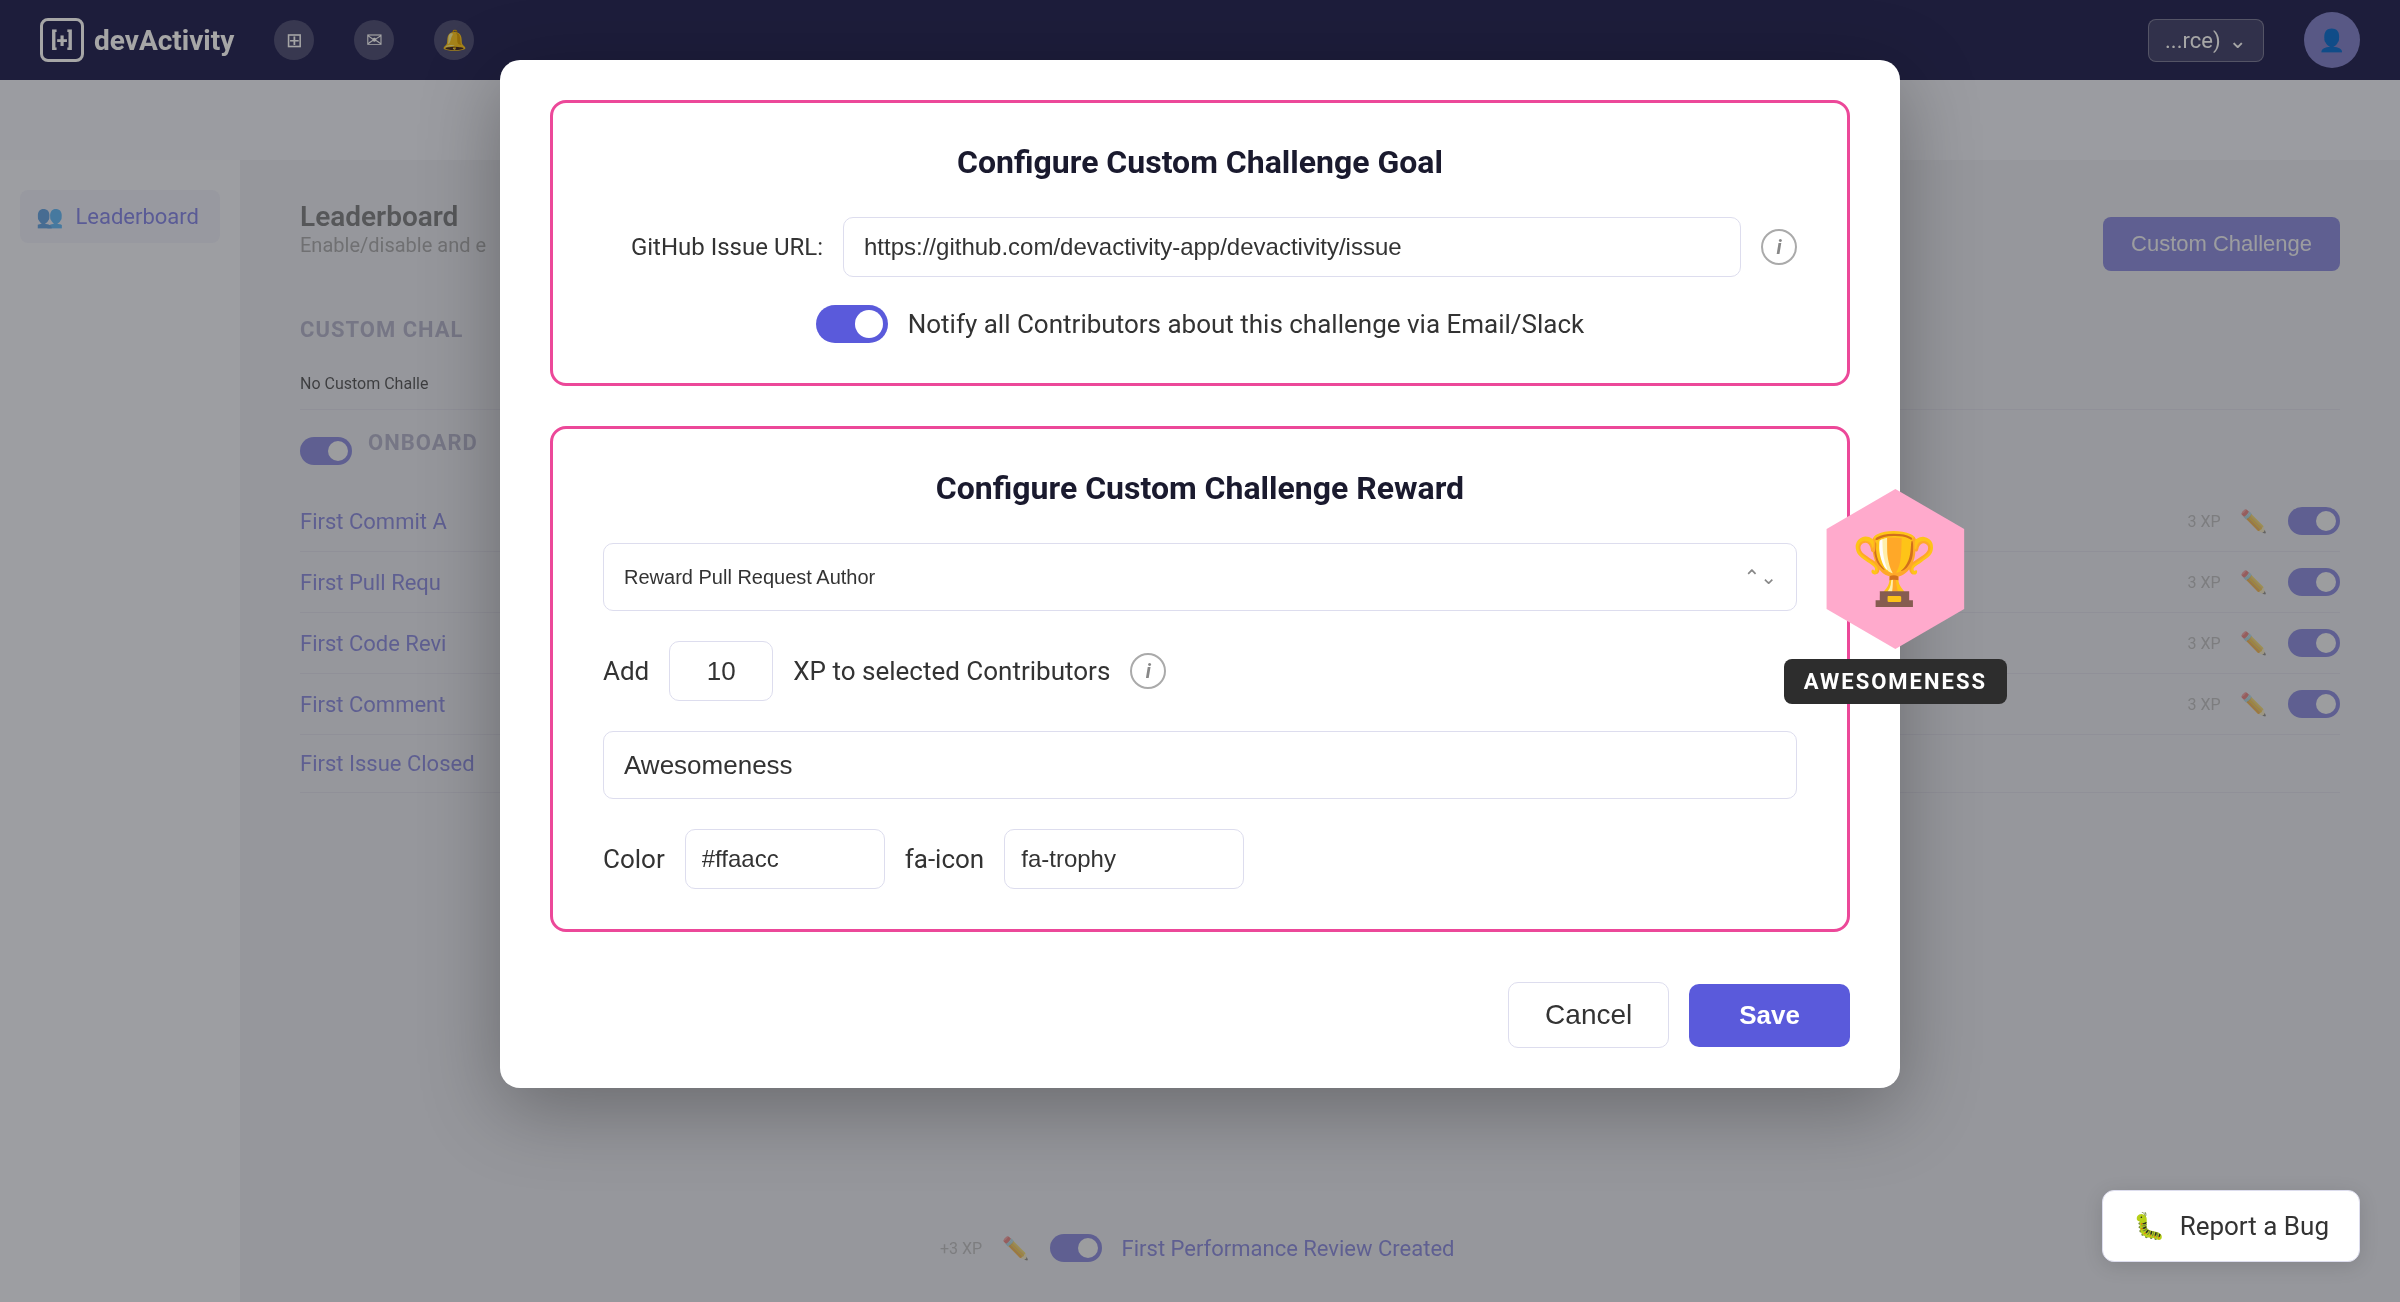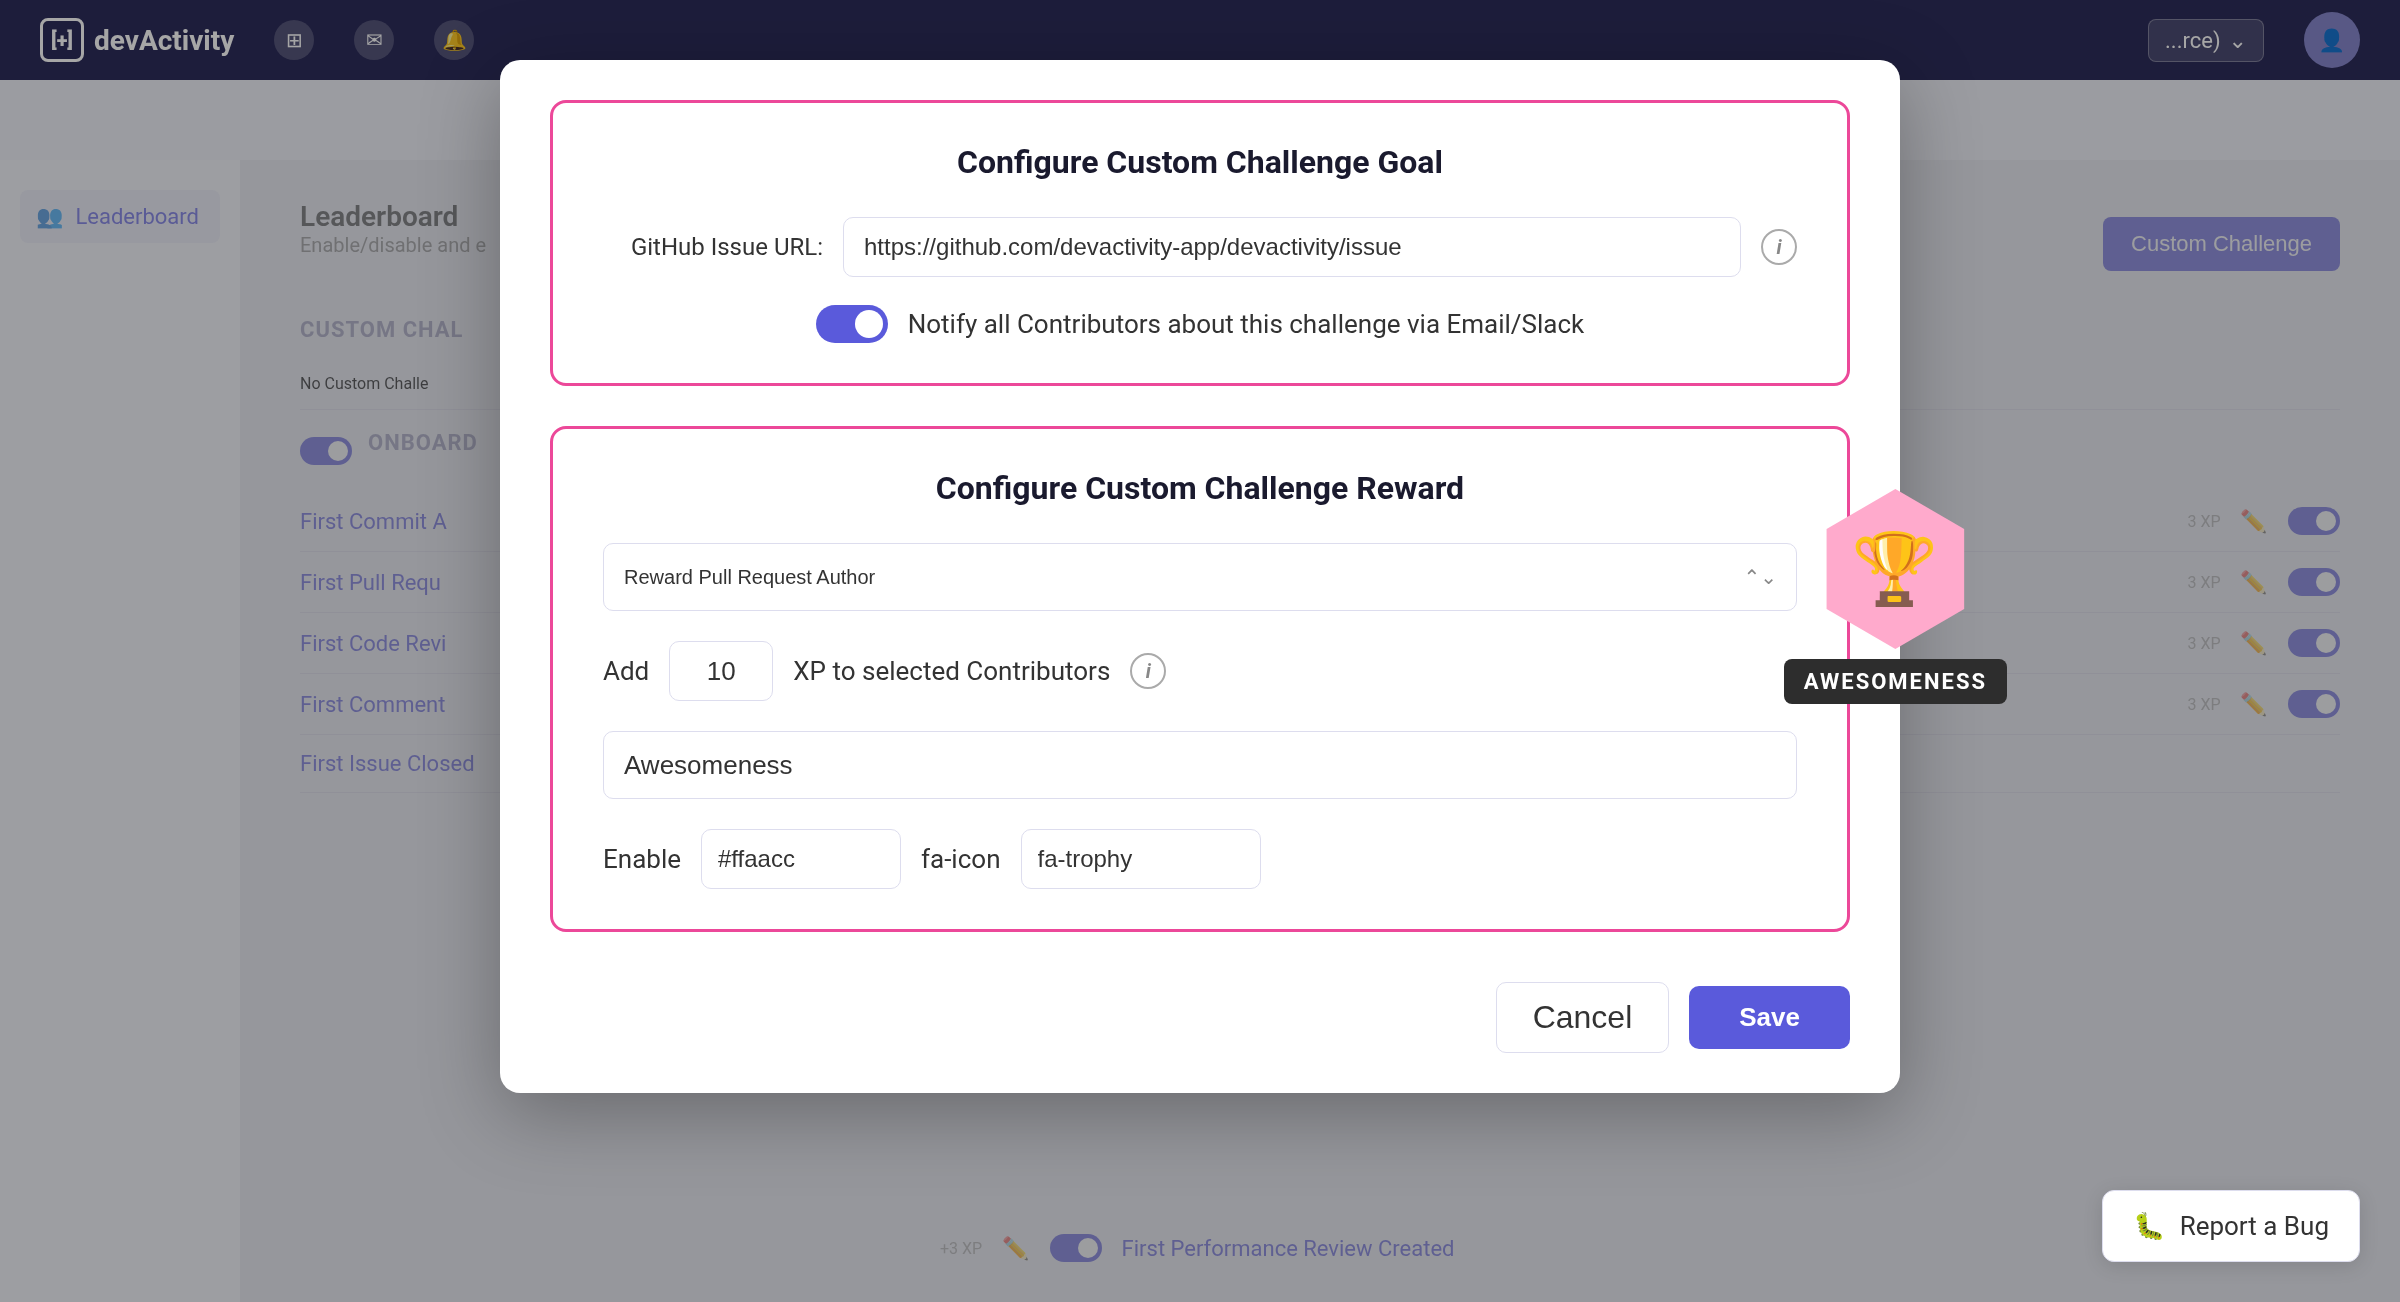--- a/index.html
+++ b/index.html
@@ -372,21 +372,21 @@
       justify-content: flex-end;
       align-items: center;
       gap: 20px;
       padding: 20px 50px 40px;
     }
     .btn-cancel {
       background: white;
       border: 1px solid #dde;
       border-radius: 10px;
       padding: 16px 36px;
-      font-size: 32px;
+      font-size: 28px;
       color: #333;
       cursor: pointer;
     }
     .btn-save {
       background: #5a5adb;
       border: none;
       border-radius: 10px;
       padding: 16px 50px;
       font-size: 26px;
       color: white;
@@ -565,21 +565,21 @@
         <input class="xp-input" type="text" value="10" style="">
         <span class="xp-suffix">XP to selected Contributors</span>
         <div class="info-icon">i</div>
       </div>
 
       
       <input class="name-input" type="text" placeholder="Badge name" value="Awesomeness" style="">
 
       
       <div class="color-row">
-        <span class="color-label">Enable</span>
+        <span class="color-label">Color</span>
         <input class="color-input" type="text" value="#ffaacc" style="">
         <span class="icon-label">fa-icon</span>
         <input class="icon-input" type="text" value="fa-trophy" style="">
       </div>
     </div>
 
     <div class="modal-footer">
       <button class="btn-cancel">Cancel</button>
       <button class="btn-save">Save</button>
     </div>

